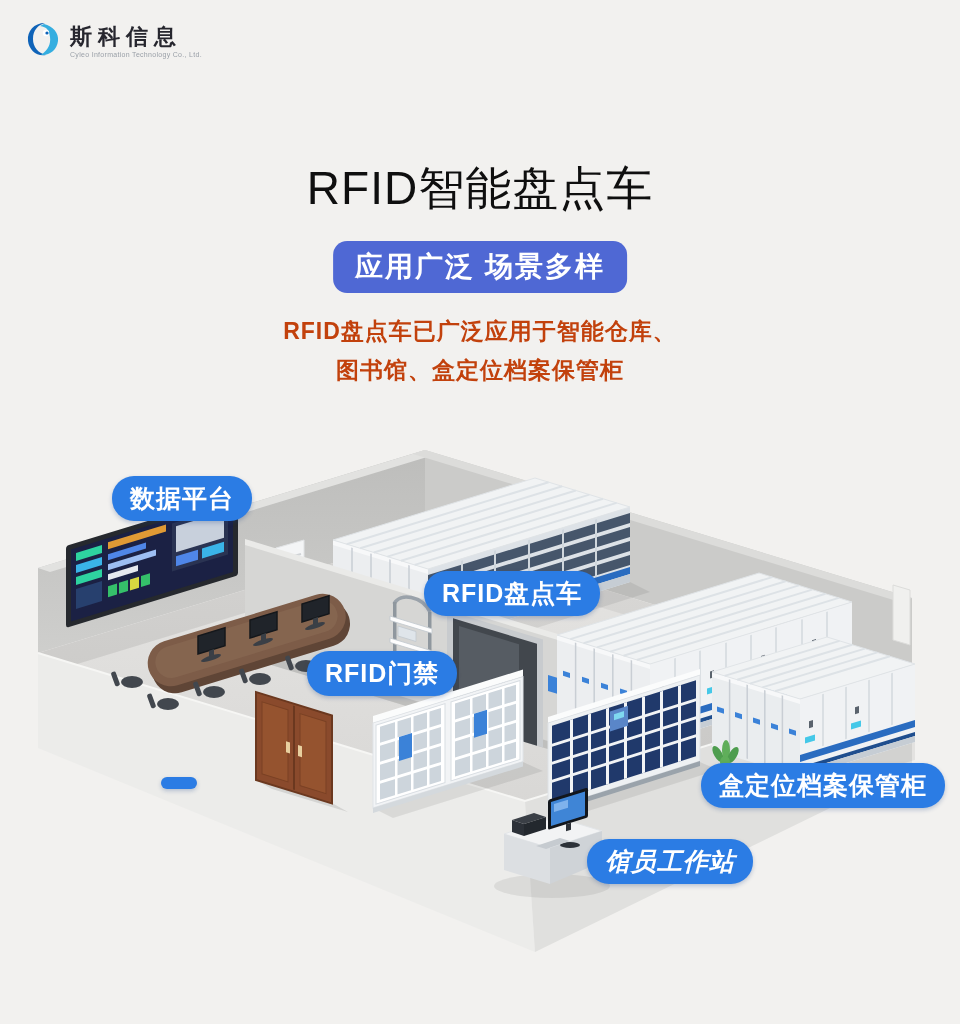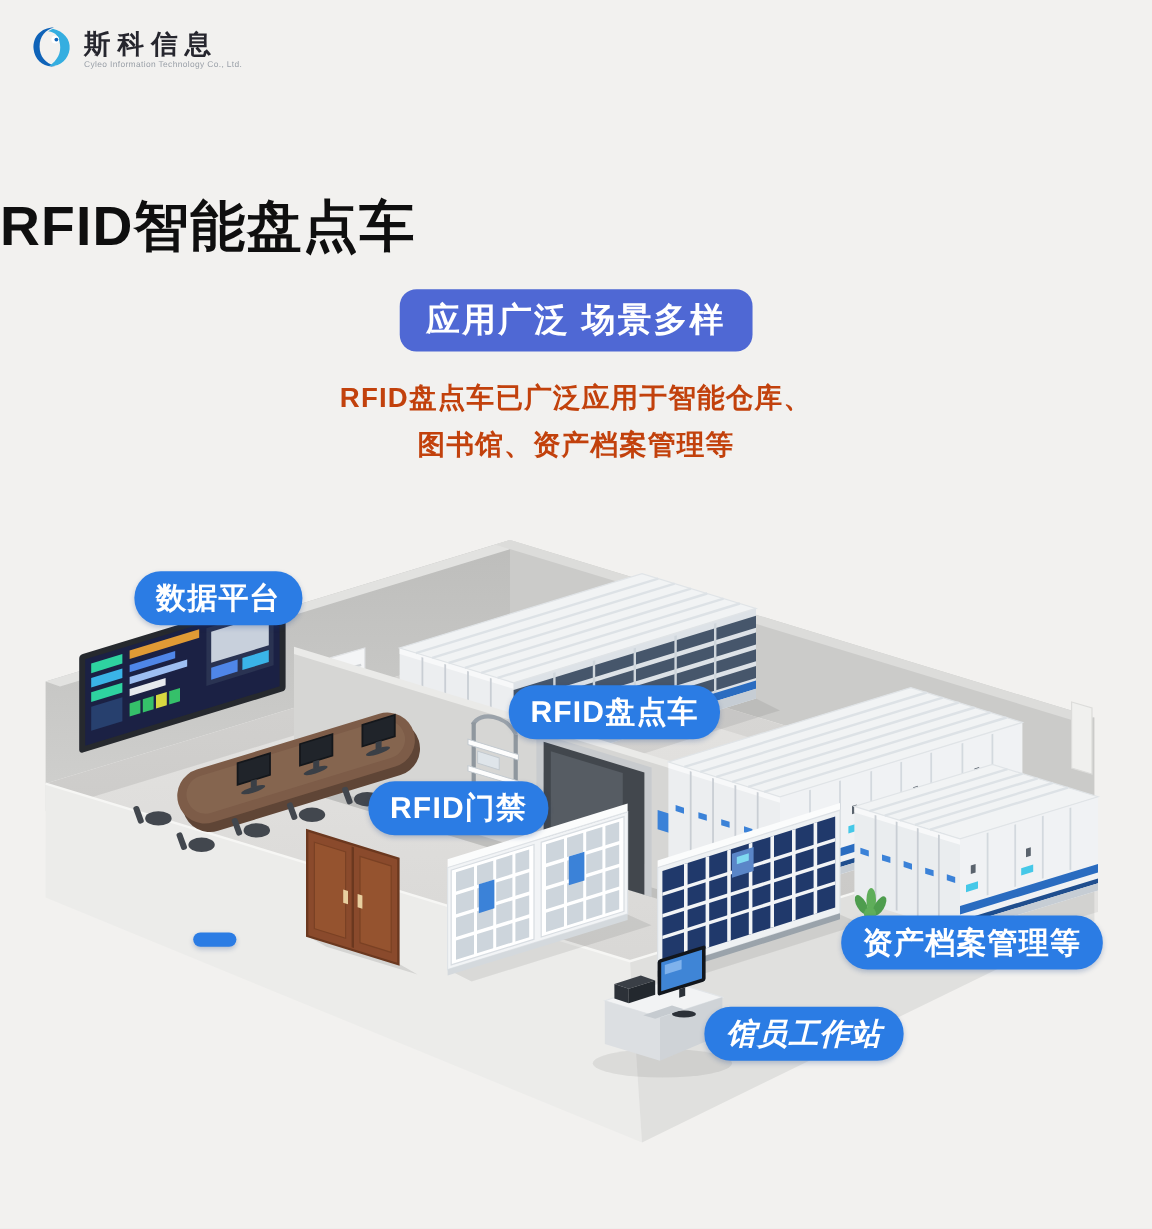--- a/index.html
+++ b/index.html
@@ -7,22 +7,22 @@
   .page{position:relative;width:960px;height:1024px;background:#f2f1ef;overflow:hidden;margin:0 auto;}
 
   
   .logo{position:absolute;left:26px;top:20px;display:flex;align-items:flex-start;gap:8px;}
   .logo-icon{width:36px;height:40px;flex:0 0 auto;}
   .logo-text{display:flex;flex-direction:column;}
   .logo-name{font-size:22px;font-weight:bold;color:#26262e;letter-spacing:6px;line-height:26px;margin-top:4px;}
   .logo-sub{font-size:7px;color:#9aa0a8;letter-spacing:.3px;margin-top:1px;}
 
   
-  .title{position:absolute;top:158px;left:0;width:100%;
-         font-size:46px;font-weight:bold;color:#0f0f0f;letter-spacing:1px;}
+  .title{position:absolute;top:158px;left:0;width:100%;text-align:center;
+         font-size:46px;font-weight:normal;color:#0f0f0f;letter-spacing:1px;}
   .tagline{position:absolute;top:241px;left:50%;transform:translateX(-50%);
            background:#4f68d4;color:#ffffff;font-size:28px;font-weight:bold;
            padding:7px 22px;border-radius:14px;letter-spacing:2px;white-space:nowrap;}
   .desc{position:absolute;top:312px;left:0;width:100%;text-align:center;
         font-size:23px;font-weight:bold;color:#c2410c;line-height:39px;letter-spacing:1px;}
 
   
   .scene{position:absolute;left:0;top:420px;width:960px;height:604px;}
   .scene svg{position:absolute;left:0;top:0;}
 
@@ -54,21 +54,21 @@
     <div class="logo-text">
       <div class="logo-name">斯科信息</div>
       <div class="logo-sub">Cyleo Information Technology Co., Ltd.</div>
     </div>
   </div>
 
   <div class="title">RFID智能盘点车</div>
   <div class="tagline">应用广泛 场景多样</div>
   <div class="desc">
     <div>RFID盘点车已广泛应用于智能仓库、</div>
-    <div>图书馆、资产档案管理等</div>
+    <div>图书馆、盒定位档案保管柜</div>
   </div>
 
   <div class="scene">
     <svg width="960" height="604" viewBox="0 420 960 604">
       <defs>
         <linearGradient id="gWallL" x1="0" y1="450" x2="0" y2="660" gradientUnits="userSpaceOnUse">
           <stop offset="0" stop-color="#bdbdbb"></stop>
             <stop offset="1" stop-color="#cfcfcd"></stop>
         </linearGradient>
         <linearGradient id="gFloor" x1="0" y1="535" x2="0" y2="810" gradientUnits="userSpaceOnUse">
@@ -417,20 +417,20 @@
   </div>
   <div class="callout c-cart">
     <span class="tail"></span>
     <span>RFID盘点车</span>
   </div>
   <div class="callout c-box">
     <span class="tail"></span>
   </div>
   <div class="callout c-transfer">
     <span class="tail"></span>
-    <span>资产档案管理等</span>
+    <span>盒定位档案保管柜</span>
   </div>
   <div class="callout c-work">
     <span class="tail"></span>
     <span>馆员工作站</span>
   </div>
 
 </div>
 
 </body></html>

